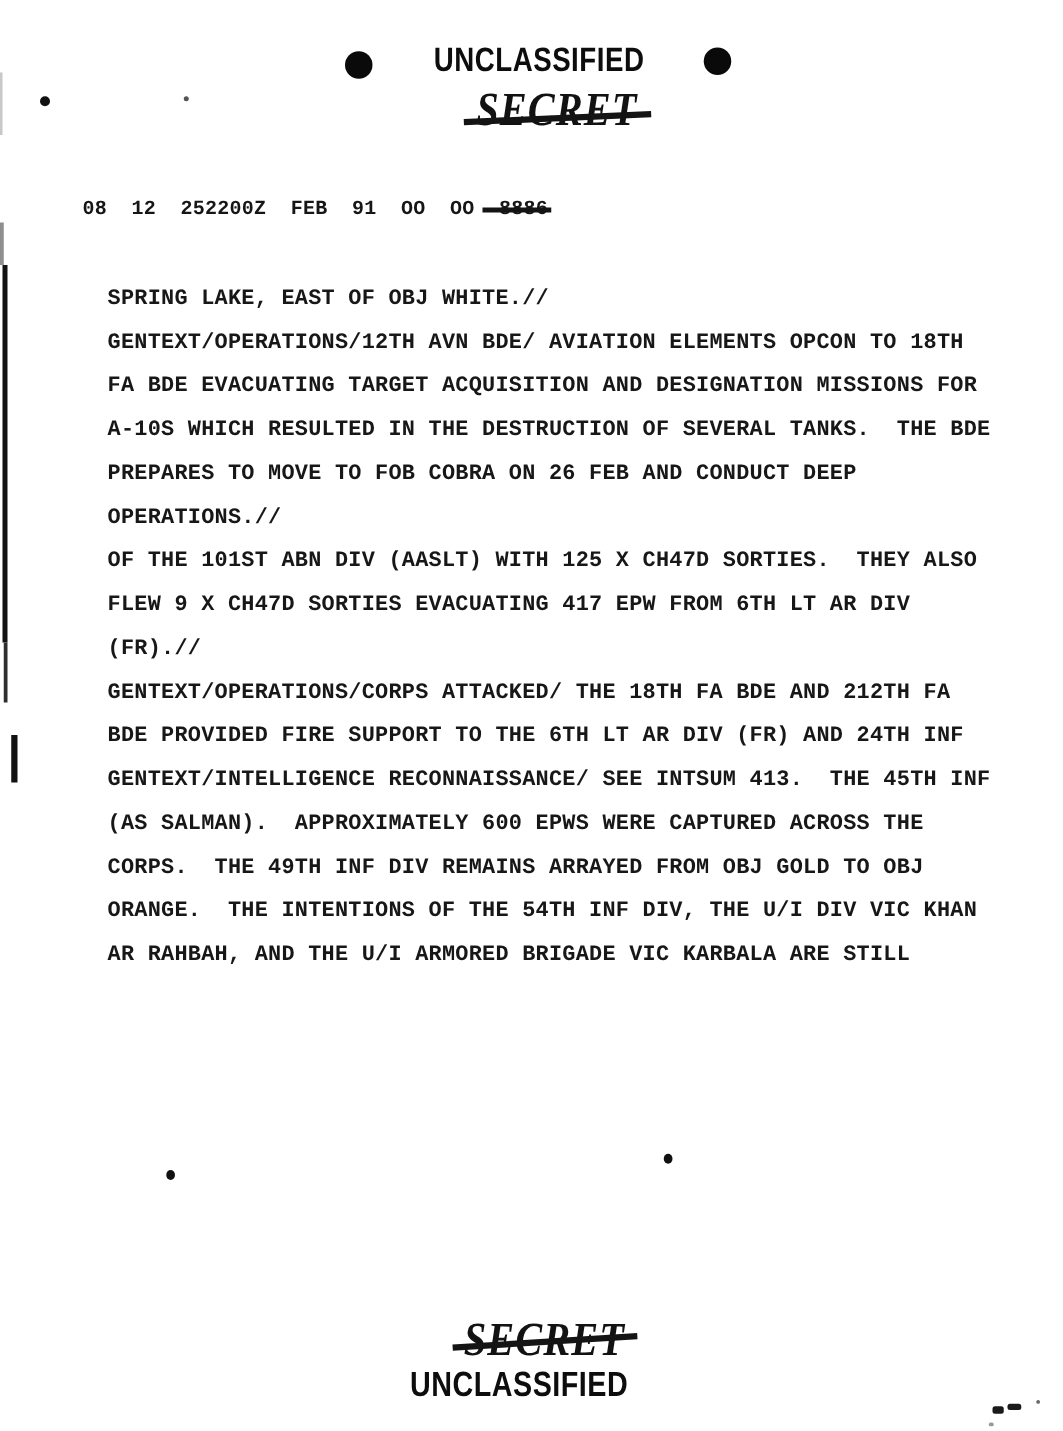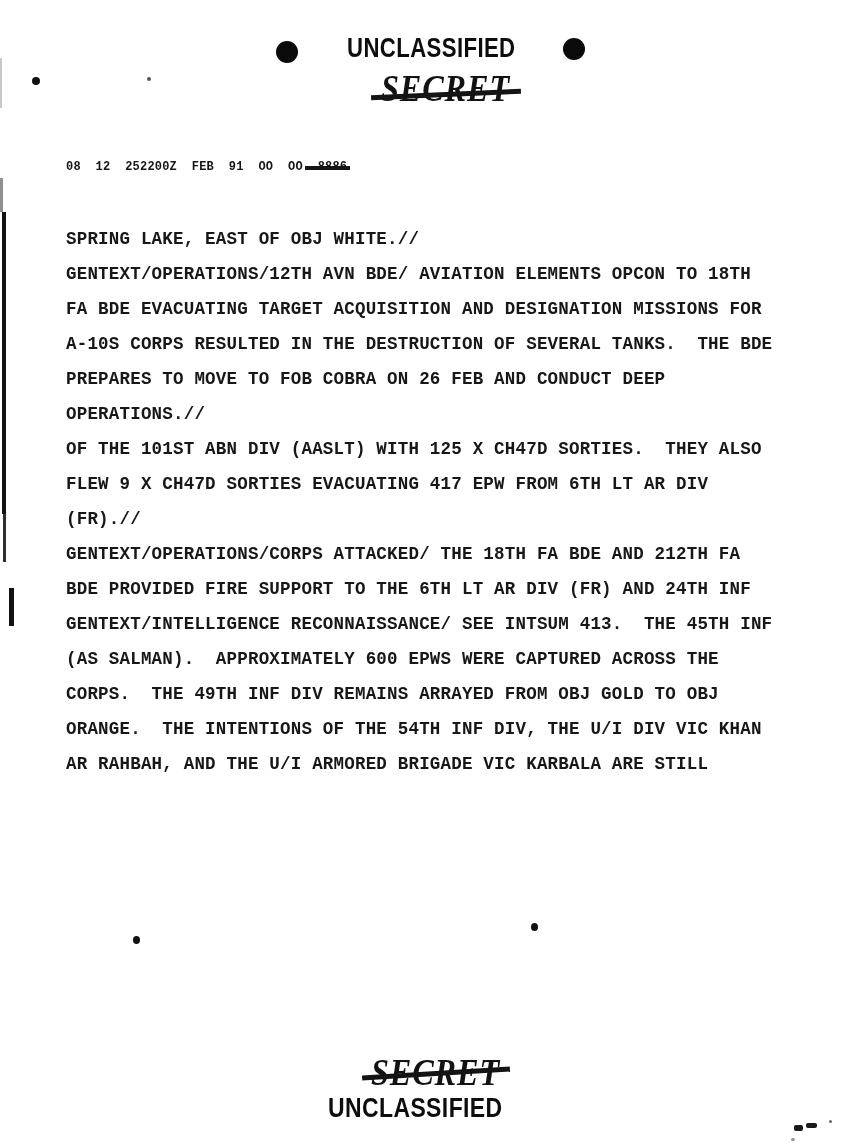--- a/index.html
+++ b/index.html
@@ -49,21 +49,21 @@
     width: 22px; height: 22px;
     border-radius: 50%;
     background: #0a0a0a;
   }
   .dot-left  { left: 276px; top: 41px; }
   .dot-right { left: 563px; top: 38px; }
 
   
   .dtg-line {
     left: 66px; top: 150px;
-    font-size: 12px;
+    font-size: 16px;
     line-height: 35px;
     font-weight: bold;
     white-space: pre;
     letter-spacing: 0.2px;
   }
   .struck-serial {
     position: relative;
     font-weight: bold;
     display: inline-block;
   }
@@ -80,20 +80,21 @@
     width: 700px;
   }
   .body-line {
     white-space: pre;
     font-size: 17.5px;
     line-height: 35px;
     height: 35px;
     font-weight: bold;
     letter-spacing: 0.2px;
     color: #171717;
+    margin-left: 20px;
   }
 
   
   .margin-line { position: absolute; }
   .seg-faint { left: 0px; top: 58px;  width: 2px; height: 50px;  background: #c8c8c8; }
   .seg-a     { left: 0px; top: 178px; width: 3px; height: 34px;  background: #8f8f8f; }
   .seg-b     { left: 2px; top: 212px; width: 4px; height: 302px; background: #121212; }
   .seg-c     { left: 3px; top: 514px; width: 3px; height: 48px;  background: #2e2e2e; }
   .seg-d     { left: 9px; top: 588px; width: 5px; height: 38px;  background: #121212; }
 
@@ -120,21 +121,21 @@
 
   <div class="abs stamp-secret stamp-top-secret">SECRET</div>
   <div class="strike-bar strike-top"></div>
 
   <div class="abs dtg-line"><span>08  12  252200Z  FEB  91  OO  OO</span><span>  </span><span class="struck-serial">8886</span></div>
 
   <div class="abs body-text">
     <div class="body-line">SPRING LAKE, EAST OF OBJ WHITE.//</div>
     <div class="body-line">GENTEXT/OPERATIONS/12TH AVN BDE/ AVIATION ELEMENTS OPCON TO 18TH</div>
     <div class="body-line">FA BDE EVACUATING TARGET ACQUISITION AND DESIGNATION MISSIONS FOR</div>
-    <div class="body-line">A-10S CORPS RESULTED IN THE DESTRUCTION OF SEVERAL TANKS.  THE BDE</div>
+    <div class="body-line">A-10S WHICH RESULTED IN THE DESTRUCTION OF SEVERAL TANKS.  THE BDE</div>
     <div class="body-line">PREPARES TO MOVE TO FOB COBRA ON 26 FEB AND CONDUCT DEEP</div>
     <div class="body-line">OPERATIONS.//</div>
     <div class="body-line">OF THE 101ST ABN DIV (AASLT) WITH 125 X CH47D SORTIES.  THEY ALSO</div>
     <div class="body-line">FLEW 9 X CH47D SORTIES EVACUATING 417 EPW FROM 6TH LT AR DIV</div>
     <div class="body-line">(FR).//</div>
     <div class="body-line">GENTEXT/OPERATIONS/CORPS ATTACKED/ THE 18TH FA BDE AND 212TH FA</div>
     <div class="body-line">BDE PROVIDED FIRE SUPPORT TO THE 6TH LT AR DIV (FR) AND 24TH INF</div>
     <div class="body-line">GENTEXT/INTELLIGENCE RECONNAISSANCE/ SEE INTSUM 413.  THE 45TH INF</div>
     <div class="body-line">(AS SALMAN).  APPROXIMATELY 600 EPWS WERE CAPTURED ACROSS THE</div>
     <div class="body-line">CORPS.  THE 49TH INF DIV REMAINS ARRAYED FROM OBJ GOLD TO OBJ</div>

